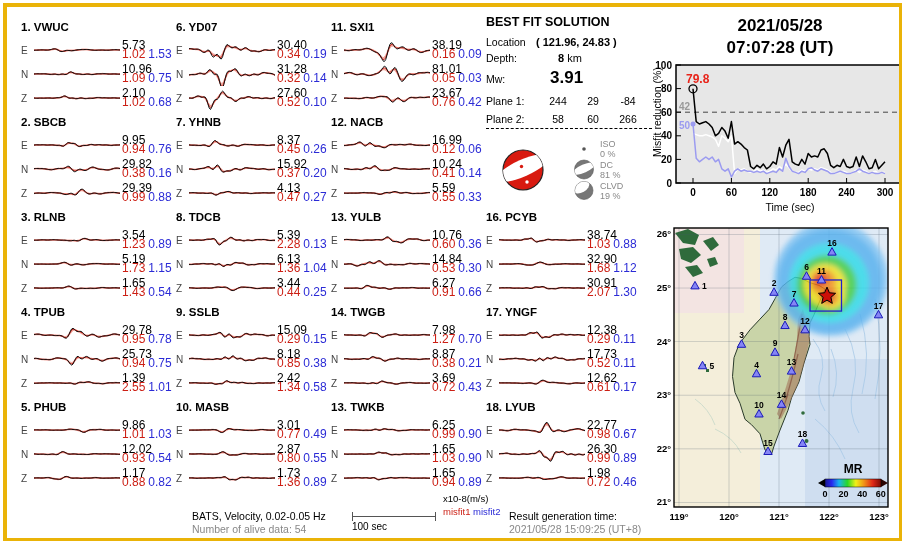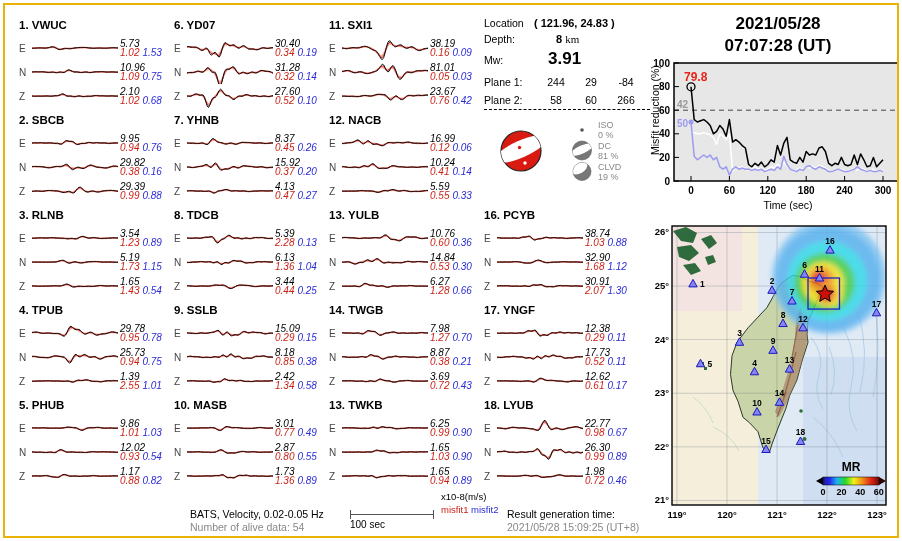--- a/index.html
+++ b/index.html
@@ -1,36 +1,36 @@
 <!DOCTYPE html>
 <html><head>
 <meta charset="utf-8">
 <style>
   html,body{margin:0;padding:0;background:#fff;}
   body{width:902px;height:541px;position:relative;font-family:"Liberation Sans",sans-serif;color:#000;}
-  .frame{position:absolute;left:3px;top:3px;width:892px;height:531px;border:2px solid #eab308;background:#fff;overflow:hidden;}
+  .frame{position:absolute;left:3px;top:3px;width:892px;height:531px;border:4px solid #eab308;background:#fff;overflow:hidden;}
   .col{position:absolute;top:14px;width:152px;}
   #col1{left:14px}#col2{left:169px}#col3{left:324px}
   #col4s{position:absolute;left:479px;top:204px;width:162px;}
   .st{height:95px;}
   .sh{font-weight:bold;font-size:11.5px;height:17px;}
   .wrow{display:flex;align-items:center;height:24px;}
   .comp{width:13px;font-size:10px;color:#444;flex:none;}
   .wsvg{flex:none;}
-  .nums{margin-left:2px;font-size:10px;line-height:9.5px;display:flex;flex-direction:column;white-space:nowrap;font-style:italic;}
+  .nums{margin-left:2px;font-size:12px;line-height:9.5px;display:flex;flex-direction:column;white-space:nowrap;}
   .amp{color:#000;}
   .m1{color:#cc1f14}.m2{color:#2b2bd6}
   .ms span{margin-right:3px;}
   
   #bestfit{position:absolute;left:479px;top:8px;width:166px;font-size:10.5px;}
   .bf-title{font-weight:bold;font-size:12.5px;margin-bottom:7px;}
   .bf-row{display:flex;align-items:baseline;margin:4px 0;}
   .bf-lab{width:50px;flex:none;}
   .bf-val{font-weight:bold;font-size:11px;}
-  .bf-unit{font-weight:normal;font-family:Liberation Serif, serif;}
+  .bf-unit{font-weight:normal;}
   #mwval{font-size:17px;font-weight:bold;margin-left:14px;}
   .bf-table{margin-top:4px;font-size:10.5px;}
   .bf-tr{display:grid;grid-template-columns:52px 40px 30px 40px;padding:3px 0;}
   .bf-tr span{text-align:center;}
   .bf-tr span:first-child{text-align:left;}
   .bf-head{border-bottom:1px dashed #000;}
   .bf-last{border-bottom:1px dashed #000;}
   .mech{display:flex;margin-top:10px;align-items:center;}
   .mech-main{margin-left:14px;flex:none;}
   .decomp{margin-left:26px;}
@@ -556,21 +556,21 @@
         </div>
         <div class="wrow">
           <div class="comp">Z</div>
           <svg width="86" height="24" class="wsvg">
             <path d="M0.0,12.2L1.3,12.2L2.7,12.2L4.0,12.2L5.4,12.2L6.7,12.2L8.1,12.1L9.4,12.1L10.8,12.1L12.1,12.1L13.4,12.2L14.8,12.3L16.1,12.4L17.5,12.3L18.8,12.0L20.2,11.3L21.5,10.6L22.8,10.1L24.2,9.9L25.5,10.2L26.9,10.6L28.2,11.1L29.6,11.4L30.9,11.6L32.3,11.8L33.6,11.9L34.9,12.0L36.3,12.0L37.6,11.9L39.0,11.9L40.3,12.1L41.7,12.3L43.0,12.6L44.3,12.8L45.7,12.9L47.0,12.8L48.4,12.6L49.7,12.3L51.1,12.1L52.4,12.0L53.8,11.9L55.1,11.9L56.4,11.9L57.8,11.9L59.1,11.9L60.5,11.9L61.8,11.9L63.2,11.9L64.5,11.8L65.8,11.8L67.2,11.7L68.5,11.7L69.9,11.8L71.2,11.9L72.6,12.0L73.9,12.1L75.3,12.1L76.6,12.1L77.9,12.1L79.3,12.1L80.6,12.1L82.0,12.1L83.3,12.1L84.7,12.1L86.0,12.1" fill="none" stroke="#f0a89f" stroke-width="1.8"></path>
             <path d="M0.0,12.2L1.3,12.2L2.7,12.2L4.0,12.2L5.4,12.2L6.7,12.2L8.1,12.2L9.4,12.1L10.8,12.1L12.1,12.0L13.4,12.1L14.8,12.3L16.1,12.5L17.5,12.5L18.8,12.1L20.2,11.2L21.5,10.3L22.8,9.7L24.2,9.7L25.5,10.1L26.9,10.7L28.2,11.1L29.6,11.3L30.9,11.4L32.3,11.6L33.6,11.9L34.9,12.1L36.3,12.1L37.6,12.0L39.0,11.9L40.3,12.0L41.7,12.2L43.0,12.6L44.3,13.0L45.7,13.1L47.0,12.9L48.4,12.6L49.7,12.3L51.1,12.0L52.4,11.9L53.8,12.0L55.1,12.0L56.4,12.0L57.8,11.9L59.1,11.9L60.5,11.9L61.8,11.9L63.2,11.9L64.5,11.8L65.8,11.7L67.2,11.7L68.5,11.6L69.9,11.7L71.2,11.8L72.6,12.0L73.9,12.1L75.3,12.1L76.6,12.1L77.9,12.1L79.3,12.1L80.6,12.1L82.0,12.1L83.3,12.1L84.7,12.1L86.0,12.1" fill="none" stroke="#cc1f14" stroke-width="1"></path>
             <path d="M0.0,12.2L1.3,12.2L2.7,12.2L4.0,12.2L5.4,12.2L6.7,12.2L8.1,12.2L9.4,12.2L10.8,12.1L12.1,12.0L13.4,12.0L14.8,12.3L16.1,12.6L17.5,12.7L18.8,12.2L20.2,11.1L21.5,9.9L22.8,9.3L24.2,9.5L25.5,10.3L26.9,11.0L28.2,11.3L29.6,11.1L30.9,11.1L32.3,11.3L33.6,11.8L34.9,12.2L36.3,12.3L37.6,12.1L39.0,11.9L40.3,11.8L41.7,12.1L43.0,12.6L44.3,13.1L45.7,13.3L47.0,13.1L48.4,12.6L49.7,12.2L51.1,11.9L52.4,11.9L53.8,12.0L55.1,12.1L56.4,12.0L57.8,11.9L59.1,11.8L60.5,11.8L61.8,11.9L63.2,11.9L64.5,11.9L65.8,11.8L67.2,11.6L68.5,11.6L69.9,11.6L71.2,11.8L72.6,12.0L73.9,12.2L75.3,12.2L76.6,12.1L77.9,12.1L79.3,12.0L80.6,12.1L82.0,12.1L83.3,12.2L84.7,12.2L86.0,12.1" fill="none" stroke="#101010" stroke-width="1"></path>
           </svg>
           <div class="nums">
             <div class="amp">6.27</div>
-            <div class="ms"><span class="m1">1.28</span><span class="m2">0.66</span></div>
+            <div class="ms"><span class="m1">0.91</span><span class="m2">0.66</span></div>
           </div>
         </div>
       </div>
       <div class="st">
         <div class="sh">14.  TWGB</div>
         <div class="wrow">
           <div class="comp">E</div>
           <svg width="86" height="24" class="wsvg">
             <path d="M0.0,11.8L1.3,11.9L2.7,11.9L4.0,12.0L5.4,12.0L6.7,12.0L8.1,12.1L9.4,12.1L10.8,12.2L12.1,12.2L13.4,12.2L14.8,12.1L16.1,12.2L17.5,12.3L18.8,12.4L20.2,12.5L21.5,12.4L22.8,11.9L24.2,11.2L25.5,10.5L26.9,10.1L28.2,10.1L29.6,10.2L30.9,10.4L32.3,10.8L33.6,11.5L34.9,12.3L36.3,13.1L37.6,13.6L39.0,13.6L40.3,13.4L41.7,12.9L43.0,12.5L44.3,12.1L45.7,11.9L47.0,11.6L48.4,11.4L49.7,11.3L51.1,11.3L52.4,11.4L53.8,11.6L55.1,11.9L56.4,12.1L57.8,12.1L59.1,12.1L60.5,12.1L61.8,12.1L63.2,12.1L64.5,12.2L65.8,12.2L67.2,12.2L68.5,12.1L69.9,12.1L71.2,12.1L72.6,12.1L73.9,12.1L75.3,12.0L76.6,11.9L77.9,11.8L79.3,11.7L80.6,11.7L82.0,11.8L83.3,11.8L84.7,11.9L86.0,12.0" fill="none" stroke="#f0a89f" stroke-width="1.8"></path>
             <path d="M0.0,11.7L1.3,11.9L2.7,12.0L4.0,12.0L5.4,12.0L6.7,12.0L8.1,12.1L9.4,12.1L10.8,12.2L12.1,12.2L13.4,12.2L14.8,12.1L16.1,12.1L17.5,12.2L18.8,12.5L20.2,12.7L21.5,12.5L22.8,11.8L24.2,10.9L25.5,10.1L26.9,9.8L28.2,10.0L29.6,10.2L30.9,10.4L32.3,10.6L33.6,11.2L34.9,12.2L36.3,13.3L37.6,13.9L39.0,14.0L40.3,13.6L41.7,13.0L43.0,12.4L44.3,12.1L45.7,11.9L47.0,11.7L48.4,11.4L49.7,11.2L51.1,11.1L52.4,11.2L53.8,11.5L55.1,11.9L56.4,12.1L57.8,12.2L59.1,12.1L60.5,12.0L61.8,12.0L63.2,12.1L64.5,12.2L65.8,12.2L67.2,12.2L68.5,12.1L69.9,12.1L71.2,12.1L72.6,12.1L73.9,12.1L75.3,12.0L76.6,11.9L77.9,11.7L79.3,11.6L80.6,11.7L82.0,11.8L83.3,11.9L84.7,11.9L86.0,12.0" fill="none" stroke="#cc1f14" stroke-width="1"></path>
@@ -760,20 +760,21 @@
           </svg>
           <div class="nums">
             <div class="amp">1.98</div>
             <div class="ms"><span class="m1">0.72</span><span class="m2">0.46</span></div>
           </div>
         </div>
       </div>
     </div>
 
   <div id="bestfit">
+    <div class="bf-title">BEST FIT SOLUTION</div>
     <div class="bf-row">
       <span class="bf-lab">Location</span>
       <span class="bf-val">( 121.96, 24.83 )</span>
     </div>
     <div class="bf-row">
       <span class="bf-lab">Depth:</span>
       <span class="bf-val" style="margin-left:22px"><b>8</b> <span class="bf-unit">km</span></span>
     </div>
     <div class="bf-row">
       <span class="bf-lab">Mw:</span>

